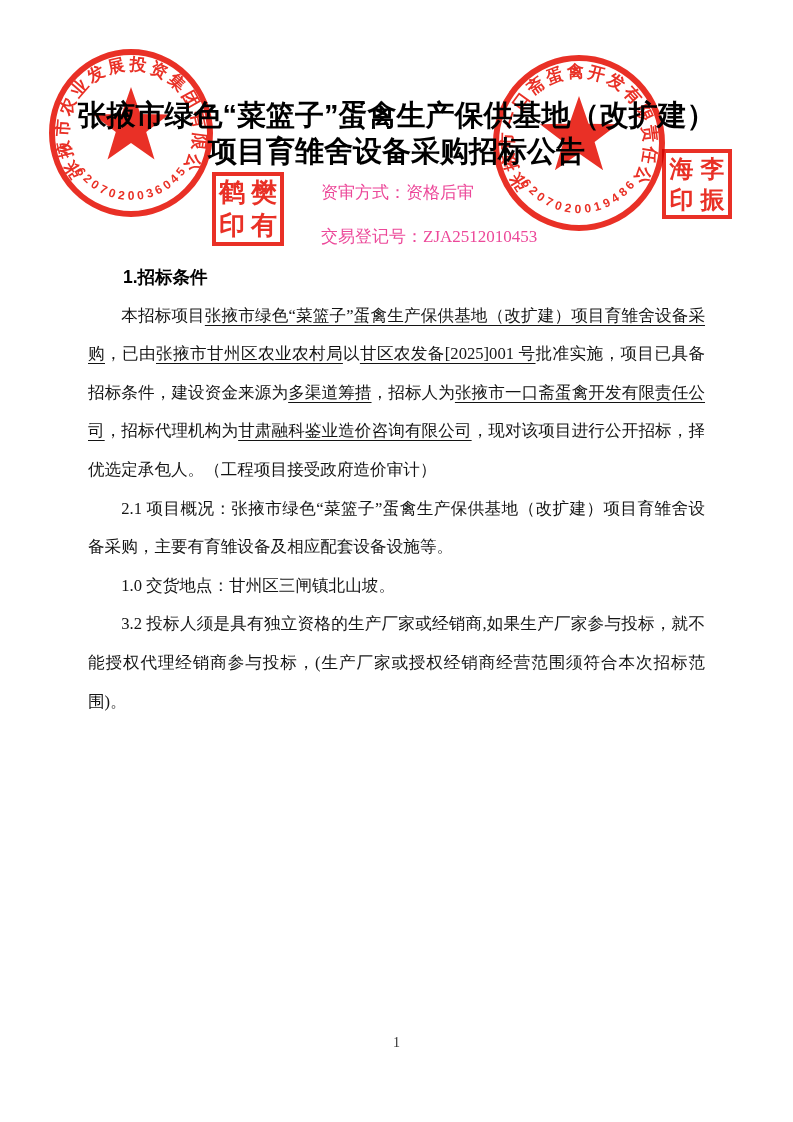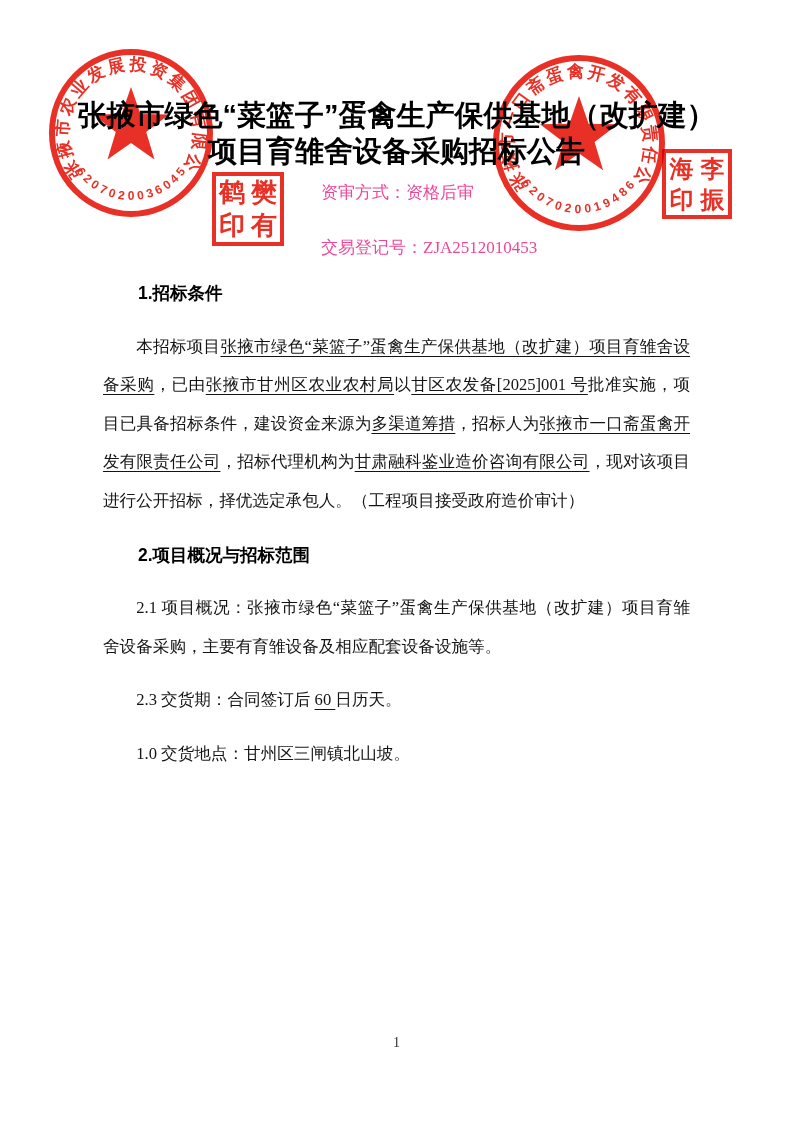--- a/index.html
+++ b/index.html
@@ -8,26 +8,26 @@
     background:#ffffff; overflow:hidden;
     font-family:"Liberation Serif","DejaVu Serif",serif; color:#141414;
   }
   .title {
     padding-top:97px; text-align:center;
     font-family:"Liberation Sans","DejaVu Sans",sans-serif;
     font-weight:700; font-size:29px; line-height:36px; color:#000;
   }
   .meta { margin:12px 0 0 321px; font-size:17px; color:#ec4899; }
   .meta-line { line-height:23px; white-space:nowrap; }
-  .meta-line + .meta-line { margin-top:32px; }
+  .meta-line + .meta-line { margin-top:21px; }
   .doc-body {
     margin:10px 88px 0 88px; width:617px;
     font-size:16.6px; line-height:38.6px; text-align:justify;
   }
-  .doc-body p, .doc-body .sec-h { margin:15px; padding:0; }
+  .doc-body p, .doc-body .sec-h { margin:0; padding:0; }
   .sec-h {
     font-family:"Liberation Sans","DejaVu Sans",sans-serif;
     font-weight:700; font-size:17.5px; color:#000;
   }
   .indent { text-indent:2em; }
   .para { text-indent:2em; }
   .para span.u { text-decoration:underline; text-underline-offset:4px; text-decoration-thickness:1px; }
   .page-num { position:absolute; left:0; right:0; top:1035px; text-align:center; font-size:14px; color:#333; }
 
   .seal { position:absolute; mix-blend-mode:multiply; opacity:.95; }
@@ -62,25 +62,24 @@
     </div>
     <div class="meta-line">
       <span>交易登记号：</span><span>ZJA2512010453</span>
     </div>
   </div>
 
   <div class="doc-body">
     <div class="sec-h indent">1.招标条件</div>
     <p class="para"><span>本招标项目</span><span class="u">张掖市绿色“菜篮子”蛋禽生产保供基地（改扩建）项目育雏舍设备采购</span><span>，已由</span><span class="u">张掖市甘州区农业农村局</span><span>以</span><span class="u">甘区农发备[2025]001 号</span><span>批准实施，项目已具备招标条件，建设资金来源为</span><span class="u">多渠道筹措</span><span>，招标人为</span><span class="u">张掖市一口斋蛋禽开发有限责任公司</span><span>，招标代理机构为</span><span class="u">甘肃融科鉴业造价咨询有限公司</span><span>，现对该项目进行公开招标，择优选定承包人。（工程项目接受政府造价审计）</span></p>
 
-    <div class="sec-h indent">2.项目概况与招标范围</div>
     <p class="para"><span>2.1 项目概况：张掖市绿色“菜篮子”蛋禽生产保供基地（改扩建）项目育雏舍设备采购，主要有育雏设备及相应配套设备设施等。</span></p>
-    <p class="para"><span>2.3 交货期：合同签订后 </span><span class="u">60 </span><span>日历天。</span></p>
     <p class="para"><span>1.0 交货地点：甘州区三闸镇北山坡。</span></p>
 
+    <p class="para"><span>3.2 投标人须是具有独立资格的生产厂家或经销商,如果生产厂家参与投标，就不能授权代理经销商参与投标，(生产厂家或授权经销商经营范围须符合本次招标范围)。</span></p>
   </div>
 
   <div class="page-num">1</div>
 
   <svg class="seal round-left" width="168" height="172" viewBox="0 0 168 172">
     <defs>
       <path id="lp-top" d="M 35.7 126.5 A 63 63 0 1 1 132.3 126.5"></path>
       <path id="lp-bot" d="M 26 119.5 A 67 67 0 0 0 142 119.5"></path>
     </defs>
     <ellipse class="seal-stroke" cx="84" cy="86" rx="79" ry="81" stroke-width="6"></ellipse>

